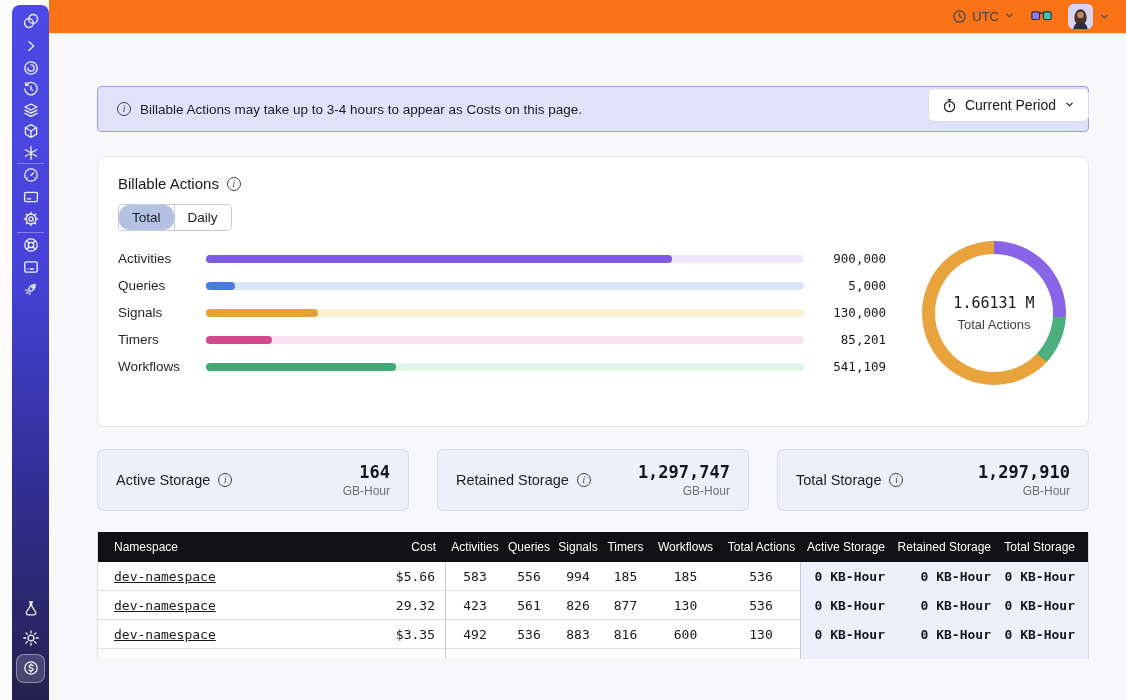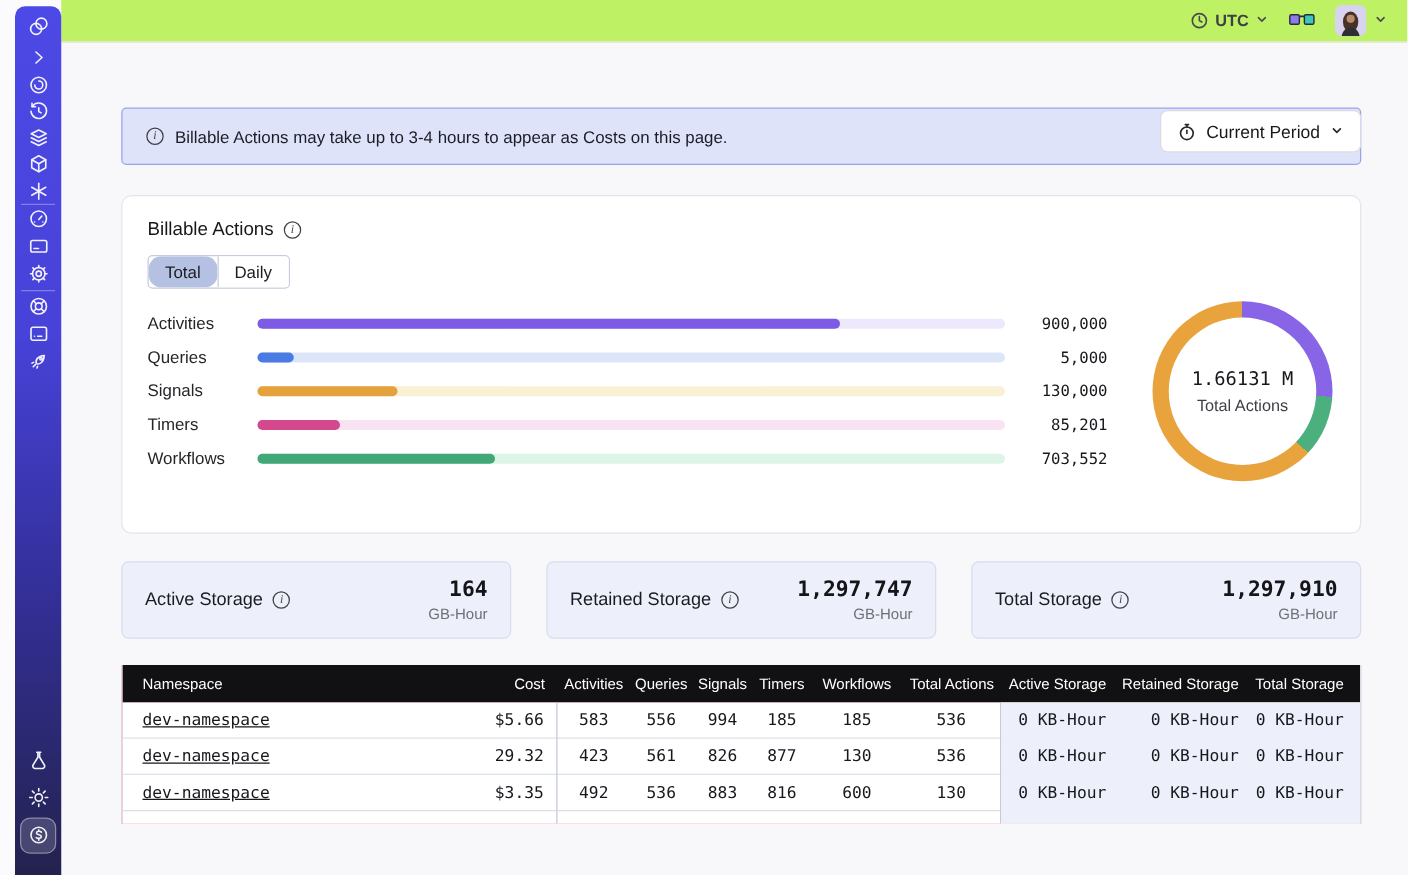--- a/index.html
+++ b/index.html
@@ -12,23 +12,23 @@
     border-radius:8px 8px 0 0; }
   .sb-icon { position:absolute; left:50%; transform:translate(-50%,-50%); width:18px; height:18px;
     display:flex; align-items:center; justify-content:center; color:#fff; opacity:.93; cursor:pointer; }
   .sb-icon svg { width:18px; height:18px; stroke:currentColor; fill:none; stroke-width:1.3;
     stroke-linecap:round; stroke-linejoin:round; }
   .sb-divider { position:absolute; left:5px; right:5px; height:1px; background:rgba(255,255,255,.32); }
   .sb-active { position:absolute; left:4px; width:29px; height:29px; border-radius:8px;
     background:rgba(255,255,255,.16); border:1px solid rgba(255,255,255,.38); }
 
   
-  .topbar { position:absolute; left:49px; right:0; top:0; height:34px; background:#bef264;
+  .topbar { position:absolute; left:49px; right:0; top:0; height:34px; background:#f97316;
     border-bottom:1px solid #E7E7EC; display:flex; align-items:center; justify-content:flex-end;
-    gap:16px; padding-right:16px; z-index:5;font-weight:bold; }
+    gap:16px; padding-right:16px; z-index:5; }
   .tz-select { display:flex; align-items:center; gap:5px; font-size:13px; color:#3F3F46; cursor:pointer; }
   .tz-select svg, .chev svg { stroke:#4A4A52; fill:none; stroke-width:1.4; stroke-linecap:round; stroke-linejoin:round; }
   .glasses { display:flex; align-items:center; cursor:pointer; }
   .account { display:flex; align-items:center; gap:6px; cursor:pointer; }
   .avatar { width:25px; height:25px; border-radius:6px; overflow:hidden; background:#D8D3EF; }
 
   
   .content { position:absolute; left:49px; right:0; top:34px; bottom:0; background:#F8F8FB; overflow:hidden; }
   .main { position:relative; margin-left:48px; width:992px; }
 
@@ -89,21 +89,21 @@
   .trow { height:29px; font-family:"DejaVu Sans Mono",monospace; font-size:13px; color:#17171C;
     border-bottom:1px solid #DCDFEC; background:#fff; }
   .trow.partial { height:10px; border-bottom:none; }
   .c-ns { padding-left:16px; text-align:left; }
   .c-cost { text-align:right; padding-right:10px; }
   .c-num { text-align:center; }
   .c-sto { text-align:right; padding-right:12px; }
   .c-sto.last { padding-right:15px; }
   .trow .c-cost { border-right:1px solid #C4C9DB; height:29px; line-height:29px; }
   .trow .c-ta  { border-right:1px solid #C4C9DB; height:29px; line-height:29px; }
-  .trow .c-sto { background:#EDF0FA; height:29px; line-height:29px; }
+  .trow .c-sto { background:#EDF0FA; height:29px; line-height:29px;font-weight:bold; }
   .trow.partial .c-cost, .trow.partial .c-ta { height:10px; }
   .trow.partial .c-sto { height:10px; }
   .ns-link { text-decoration:underline; color:#17171C; cursor:pointer; }
 </style>
 </head>
 <body>
 
 <aside class="sidebar">
   <span class="sb-icon" style="top:16px">
     <svg viewBox="0 0 18 18">
@@ -300,21 +300,21 @@
           <div class="bar-track" style="background: rgb(249, 227, 243);">
               <div class="bar-fill" style="width: 11.1%; background: rgb(212, 73, 142);"></div>
             </div>
           <span class="bar-value">85,201</span>
         </div>
         <div class="bar-row">
           <span class="bar-label">Workflows</span>
           <div class="bar-track" style="background: rgb(220, 245, 231);">
               <div class="bar-fill" style="width: 31.7%; background: rgb(65, 168, 119);"></div>
             </div>
-          <span class="bar-value">703,552</span>
+          <span class="bar-value">541,109</span>
         </div>
       </div>
 
       <div class="donut" style="background: conic-gradient(rgb(135, 101, 230) 0%, rgb(135, 101, 230) 26%, rgb(76, 176, 126) 26%, rgb(76, 176, 126) 37%, rgb(232, 163, 60) 37%, rgb(232, 163, 60) 100%);">
         <div class="donut-hole">
           <div class="donut-value">1.66131 M</div>
           <div class="donut-cap">Total Actions</div>
         </div>
       </div>
     </section>

